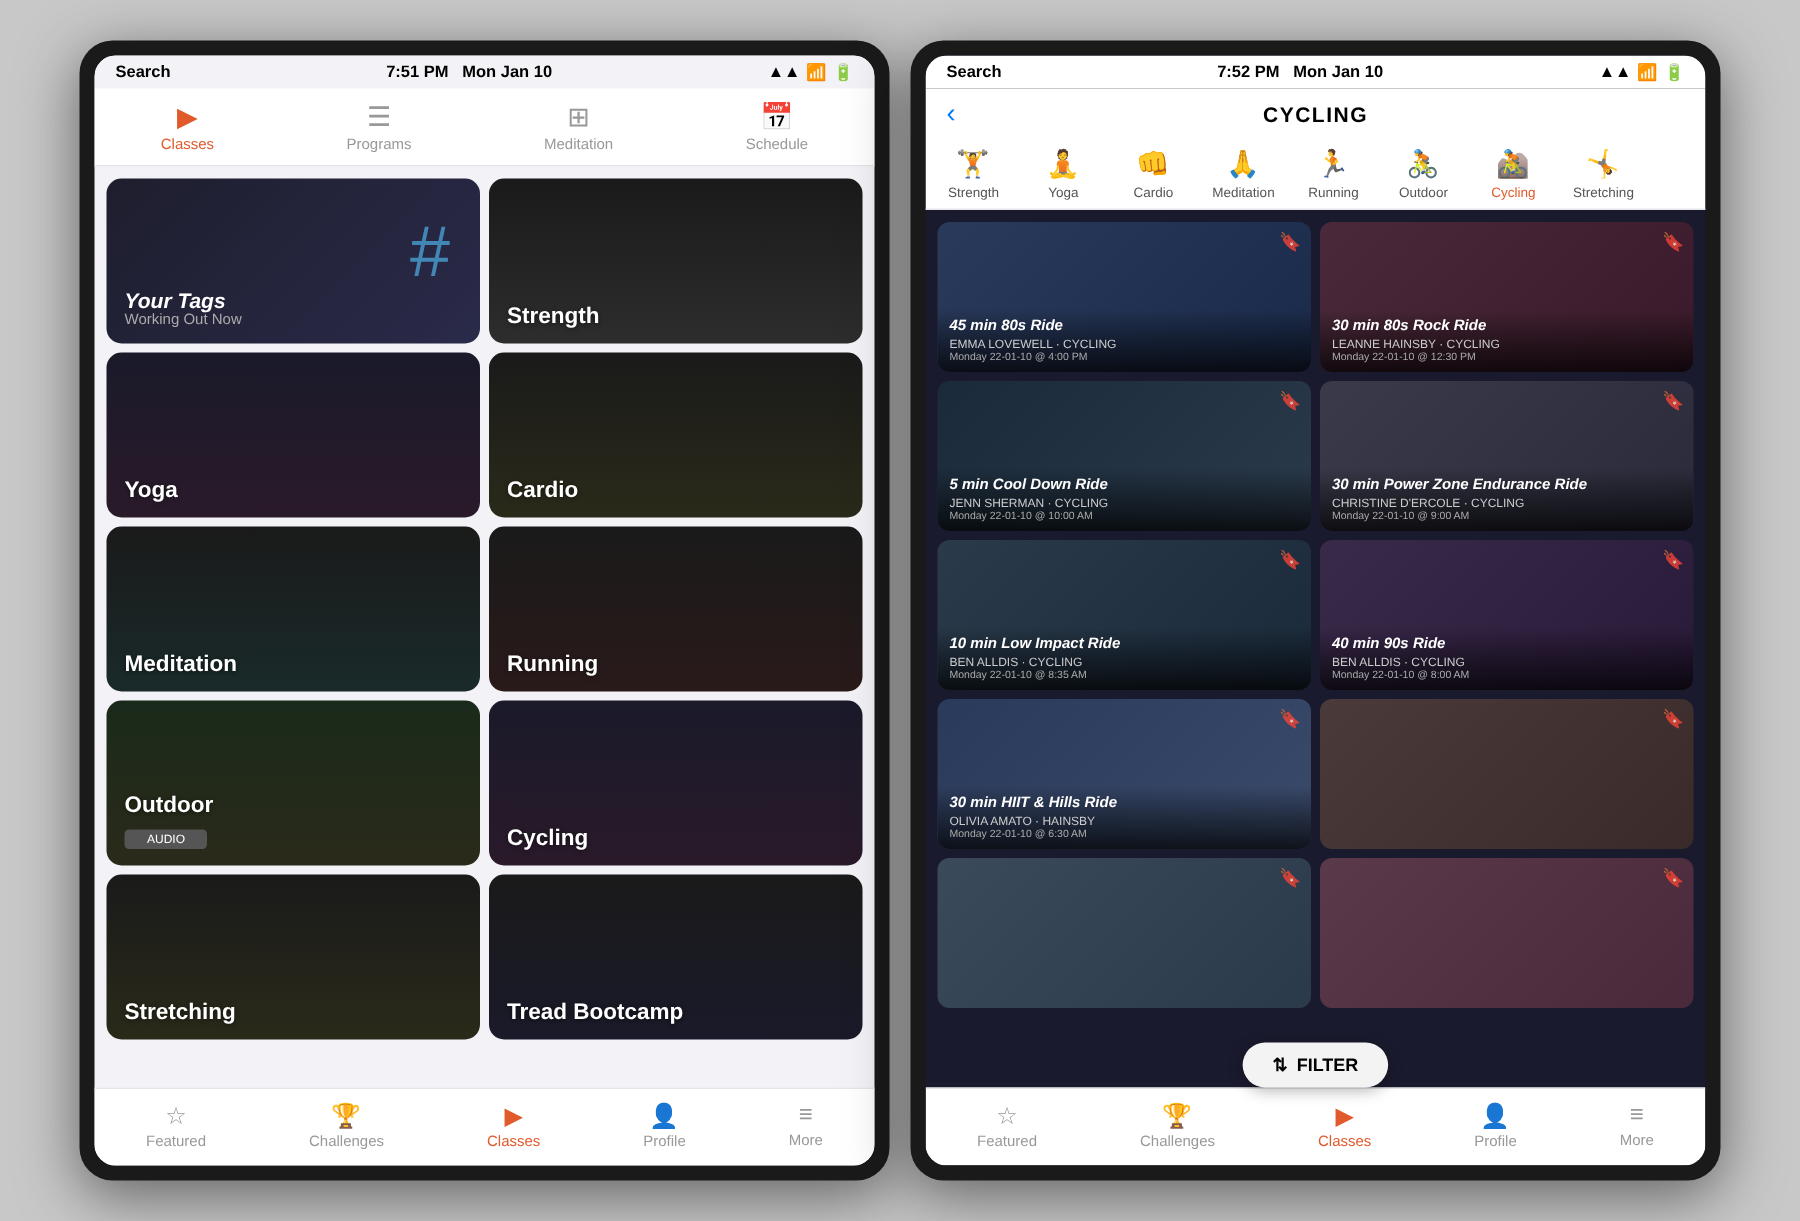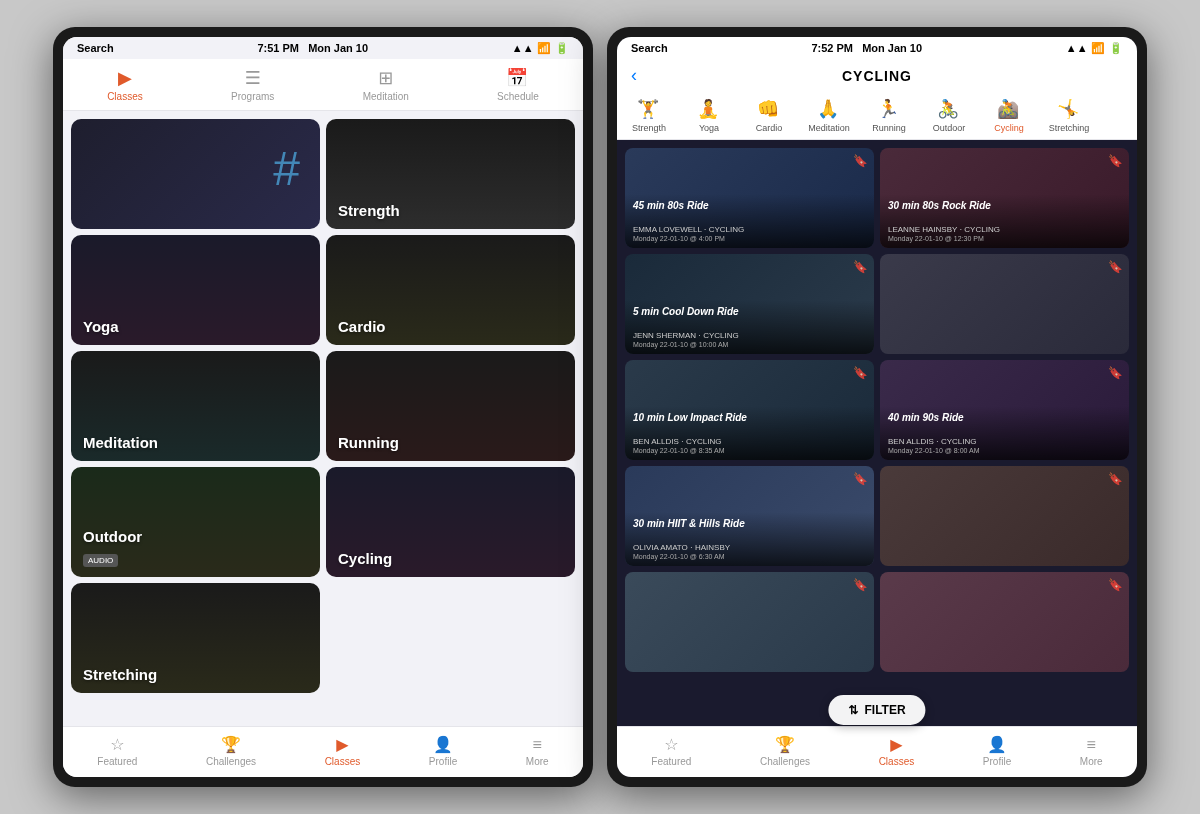--- a/index.html
+++ b/index.html
@@ -123,21 +123,21 @@
       right: 20px;
       transform: translateY(-60%);
       font-size: 48px;
       color: #4a9fd4;
       opacity: 0.8;
     }
     .audio-badge {
       background: #555;
       color: #fff;
       font-size: 8px;
-      padding: 2px 5px;
+      padding: 2px 15px;
       border-radius: 3px;
       display: inline-block;
       margin-top: 3px;
     }
     .strength-bg { background: linear-gradient(to bottom, #1a1a1a, #2d2d2d); }
     .yoga-bg { background: linear-gradient(to bottom, #1a1a2a, #2a1a2a); }
     .cardio-bg { background: linear-gradient(to bottom, #1a1a1a, #2a2a1a); }
     .meditation-bg { background: linear-gradient(to bottom, #1a1a1a, #1a2a2a); }
     .running-bg { background: linear-gradient(to bottom, #1a1a1a, #2a1a1a); }
     .outdoor-bg { background: linear-gradient(to bottom, #1a2a1a, #2a2a1a); }
@@ -239,21 +239,21 @@
     .video-title {
       color: #fff;
       font-size: 10px;
       font-weight: 600;
       line-height: 1.2;
       font-style: italic;
     }
     .video-instructor {
       color: #ccc;
       font-size: 8px;
-      margin-top: 13px;
+      margin-top: 1px;
     }
     .video-date {
       color: #aaa;
       font-size: 7px;
       margin-top: 1px;
     }
     .bookmark-icon {
       position: absolute;
       top: 6px;
       right: 6px;
@@ -338,20 +338,24 @@
           <span class="nav-icon">📅</span>
           <span>Schedule</span>
         </div>
       </div>
 
       <div class="content-scroll">
         <div class="grid-2col">
 
           <div class="grid-cell your-tags-cell">
             <span class="hashtag-icon">#</span>
+            <div>
+              <div class="your-tags-title">Your Tags</div>
+              <div class="your-tags-subtitle">Working Out Now</div>
+            </div>
           </div>
 
           <div class="grid-cell strength-bg">
             <span class="cell-label">Strength</span>
           </div>
 
           <div class="grid-cell yoga-bg">
             <span class="cell-label">Yoga</span>
           </div>
 
@@ -375,20 +379,23 @@
           </div>
 
           <div class="grid-cell cycling-bg">
             <span class="cell-label">Cycling</span>
           </div>
 
           <div class="grid-cell stretching-bg">
             <span class="cell-label">Stretching</span>
           </div>
 
+          <div class="grid-cell tread-bg">
+            <span class="cell-label">Tread Bootcamp</span>
+          </div>
         </div>
       </div>
 
       <div class="bottom-tabs">
         <div class="tab-item">
           <span class="tab-icon">☆</span>
           <span>Featured</span>
         </div>
         <div class="tab-item">
           <span class="tab-icon">🏆</span>
@@ -497,20 +504,25 @@
               <span class="bookmark-icon">🔖</span>
               <div class="video-overlay">
                 <div class="video-title">5 min Cool Down Ride</div>
                 <div class="video-instructor">JENN SHERMAN · CYCLING</div>
                 <div class="video-date">Monday 22-01-10 @ 10:00 AM</div>
               </div>
             </div>
 
             <div class="video-card c4">
               <span class="bookmark-icon">🔖</span>
+              <div class="video-overlay">
+                <div class="video-title">30 min Power Zone Endurance Ride</div>
+                <div class="video-instructor">CHRISTINE D'ERCOLE · CYCLING</div>
+                <div class="video-date">Monday 22-01-10 @ 9:00 AM</div>
+              </div>
             </div>
 
             <div class="video-card c5">
               <span class="bookmark-icon">🔖</span>
               <div class="video-overlay">
                 <div class="video-title">10 min Low Impact Ride</div>
                 <div class="video-instructor">BEN ALLDIS · CYCLING</div>
                 <div class="video-date">Monday 22-01-10 @ 8:35 AM</div>
               </div>
             </div>

